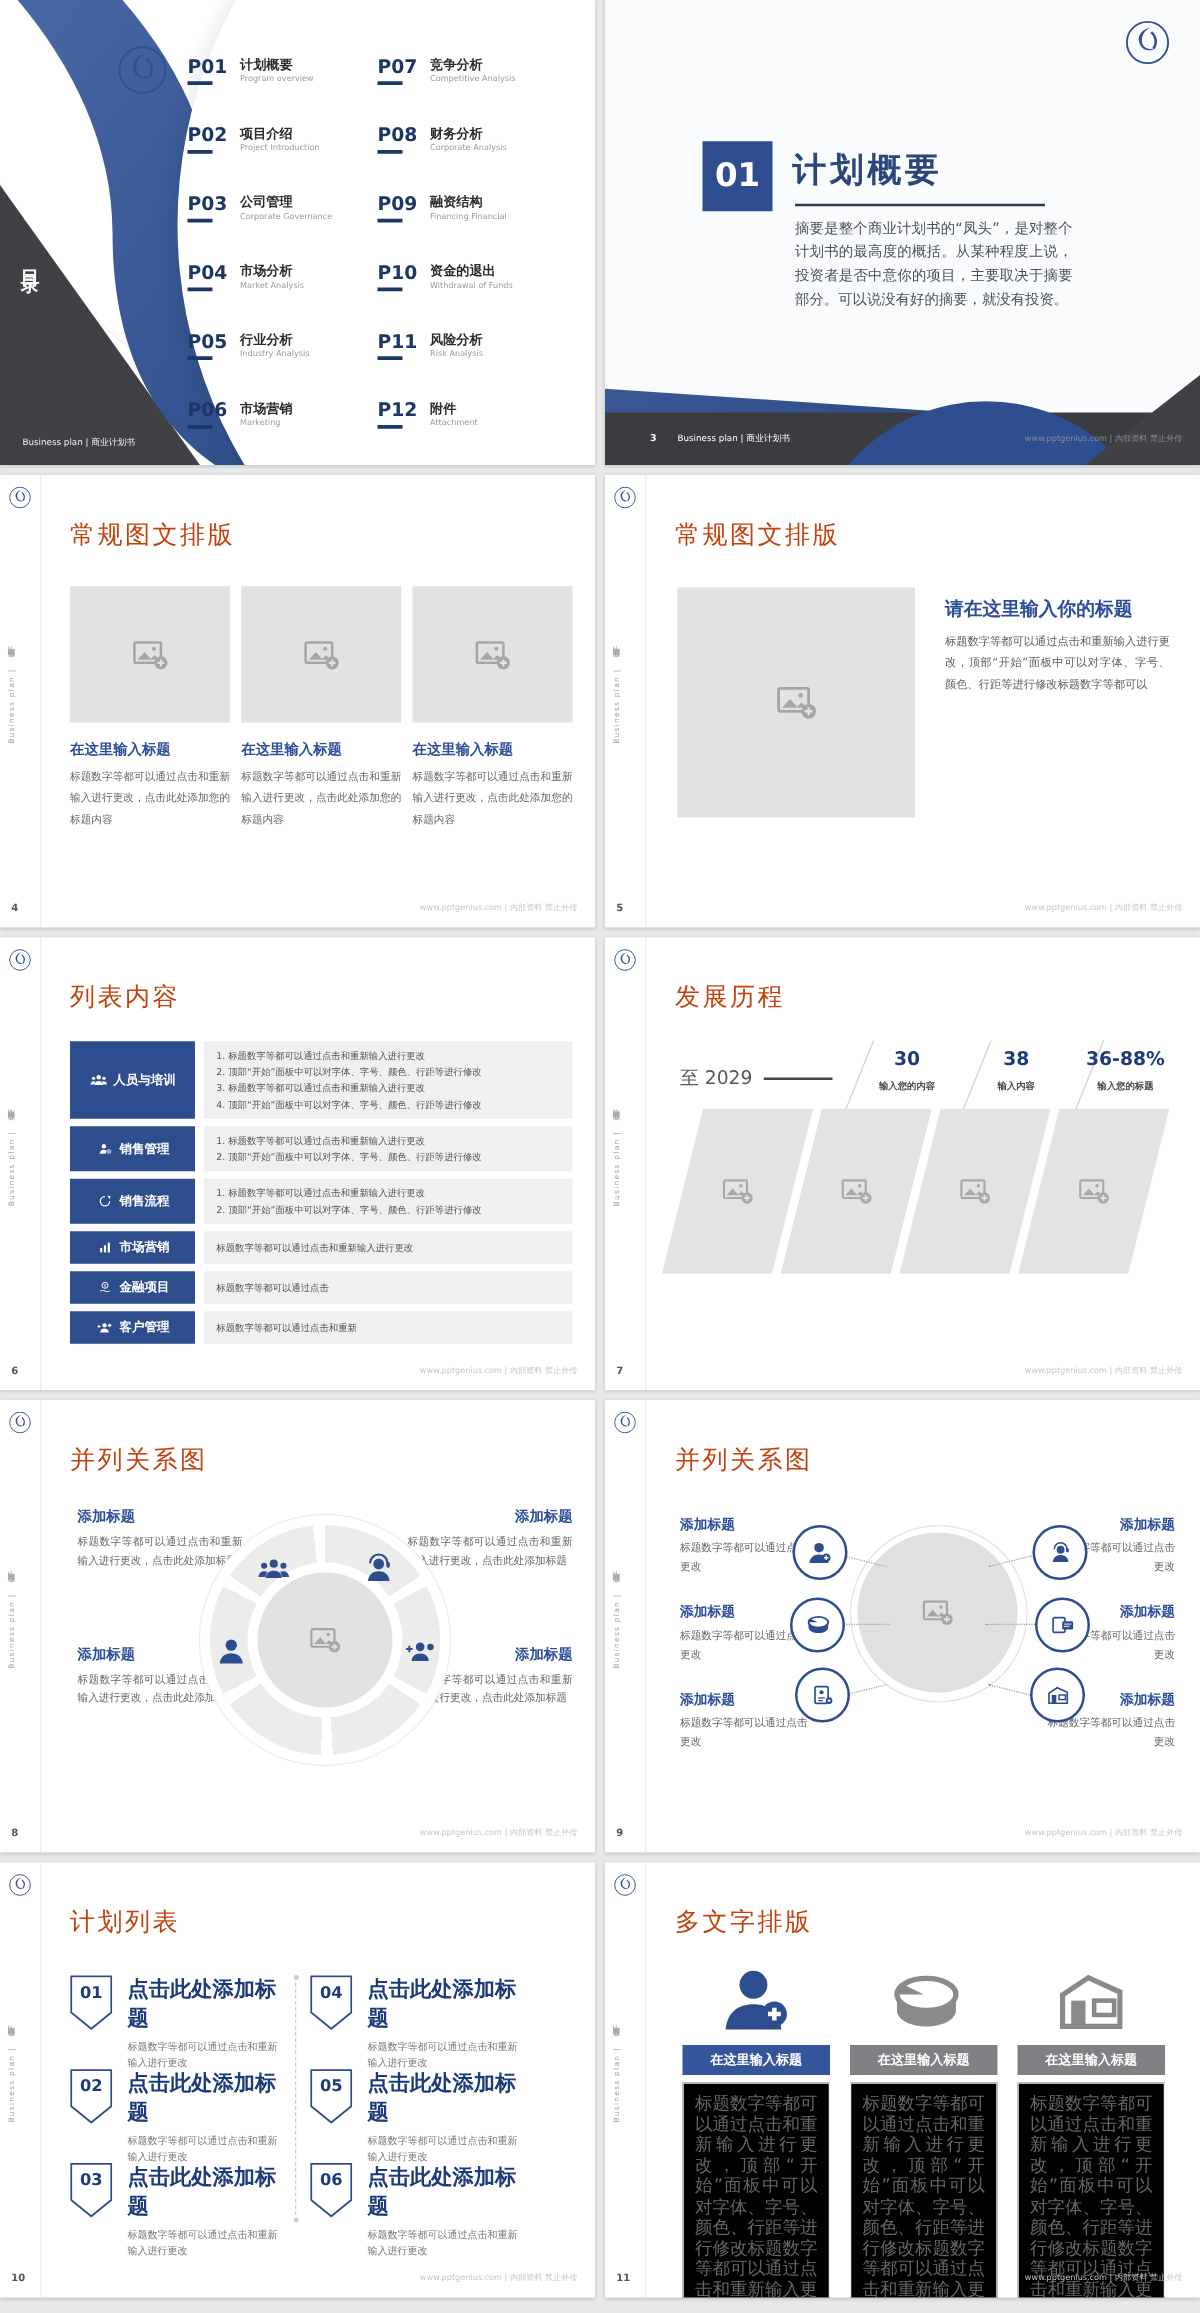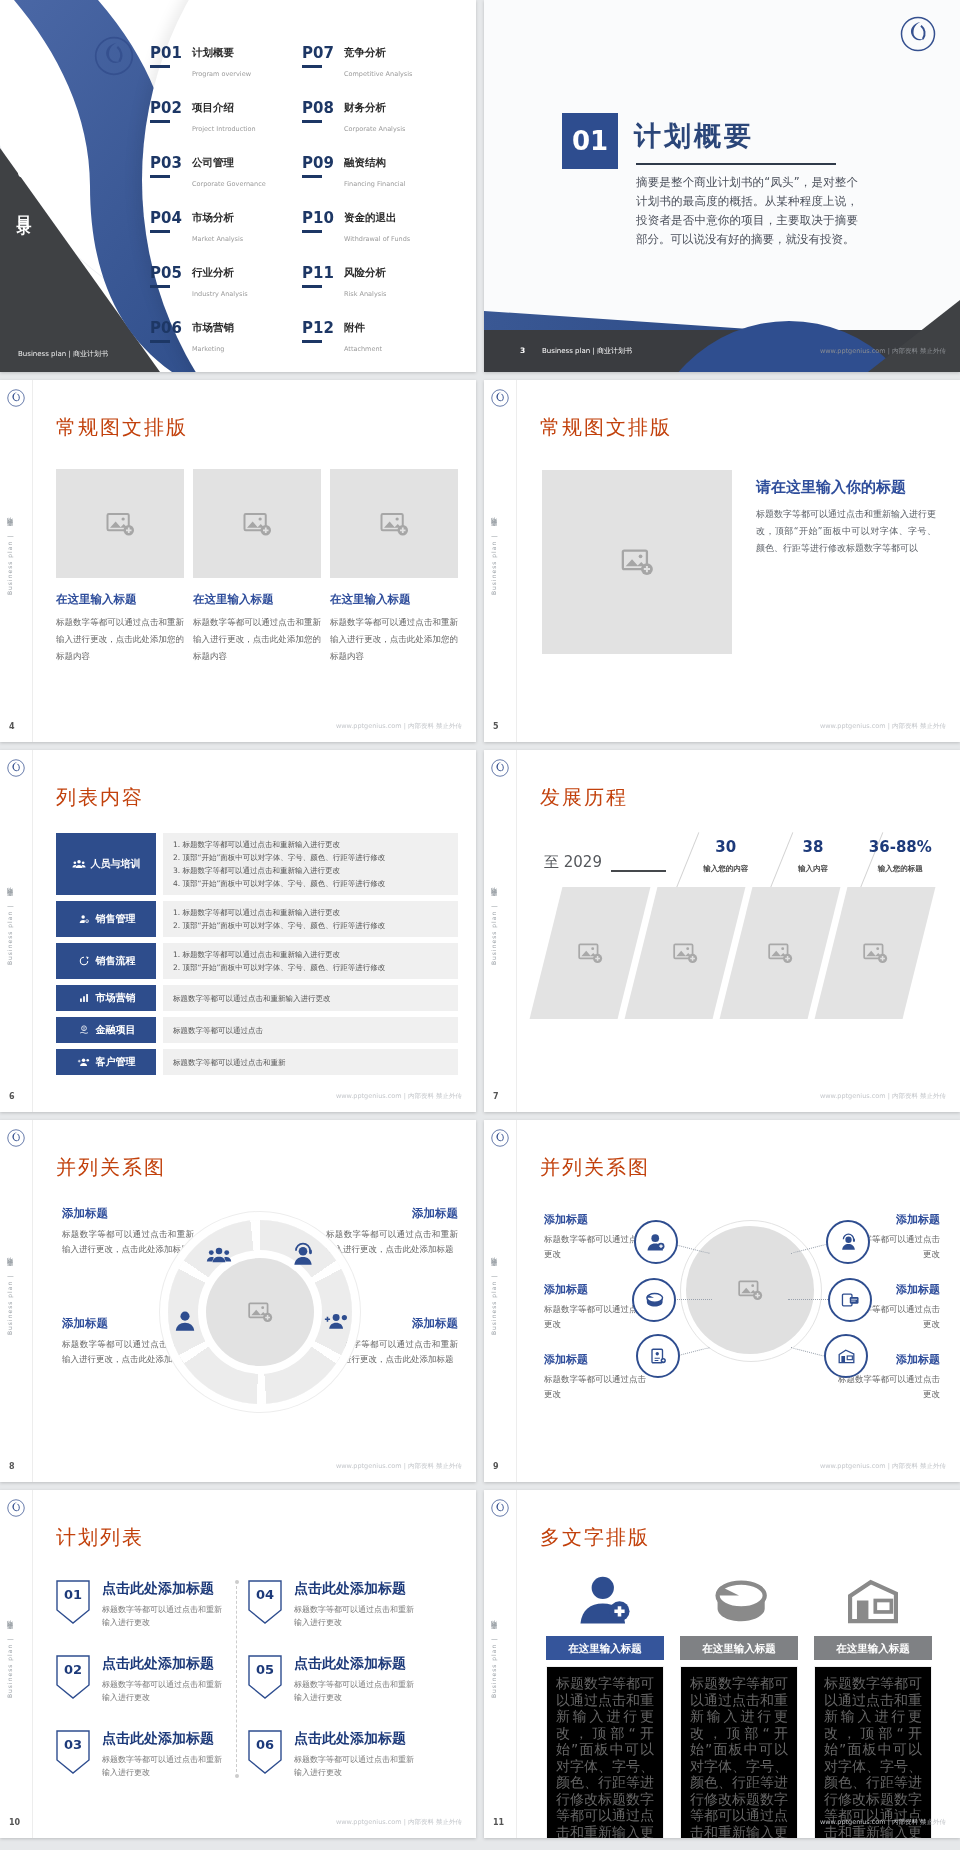--- a/index.html
+++ b/index.html
@@ -15,41 +15,41 @@
   .pagenum{position:absolute;left:9px;bottom:11px;font-size:8px;font-weight:bold;color:#555}
   .url{position:absolute;right:14px;bottom:11px;font-size:6.5px;color:#c3c6ca}
   .ph{background:#e2e2e2;display:flex;align-items:center;justify-content:center;color:#a6a6a6}
   
   .arc{position:absolute;border-radius:50%;border:1px solid #eef0f4}
   .toc-grid{position:absolute;left:150px;top:46px;display:grid;grid-template-rows:repeat(6,45px);grid-auto-flow:column;grid-auto-columns:152px;row-gap:10px}
   .toc-item{display:flex;align-items:flex-start}
   .toc-num{width:42px;flex:none;color:#1d3765;font-weight:800;font-size:15px;line-height:15px}
   .toc-num i{display:block;width:20px;height:2.5px;background:#1d3765;margin-top:4px}
   .toc-cn{font-size:10.5px;font-weight:bold;color:#2b2b2b;line-height:12px}
-  .toc-en{font-size:6.5px;color:#9b9b9b;margin-top:12px}
+  .toc-en{font-size:6.5px;color:#9b9b9b;margin-top:1px}
   
   .sq01{position:absolute;left:78px;top:113px;width:56px;height:56px;background:#2e4d8f;color:#fff;font-size:26px;font-weight:800;display:flex;align-items:center;justify-content:center}
   .sect-title{position:absolute;left:150px;top:118px;font-size:27px;font-weight:800;color:#2b4679;letter-spacing:3px}
   .sect-rule{position:absolute;left:152px;top:163px;width:200px;height:2px;background:#2f3a4a}
   .sect-body{position:absolute;left:152px;top:173px;width:222px;font-size:11.5px;line-height:19px;color:#4a4f5a;text-align:justify}
   .footband{position:absolute;left:0;top:330px;width:100%;height:42px;background:#3a3c40}
   
   .cols3{position:absolute;left:56px;top:89px;width:402px;display:flex;gap:9px}
   .cols3 .col{flex:1}
   .cols3 .ph{height:109px}
   .h-blue{font-size:11.5px;font-weight:800;color:#2e4d9b;margin:14px 0 7px}
   .body-sm{font-size:8.5px;line-height:17px;color:#666;text-align:justify}
   
   .lrows{position:absolute;left:56px;top:83px;width:402px}
   .lrow{display:flex;margin-bottom:6px;align-items:stretch}
   .lkey{flex:none;width:100px;background:#2e4d8c;color:#fff;display:flex;align-items:center;justify-content:center;gap:5px;font-size:10px;font-weight:bold;padding:6px 0}
   .lval{flex:1;margin-left:7px;background:#f0f0f0;color:#555;font-size:7.5px;display:flex;flex-direction:column;justify-content:center;padding:5px 10px}
   .lval div{line-height:13px}
   
-  .year{position:absolute;left:60px;top:103px;font-size:15px;color:#55585c;display:flex;align-items:flex-end;gap:9px}
+  .year{position:absolute;left:60px;top:103px;font-size:15px;color:#55585c;display:flex;align-items:center;gap:9px}
   .year i{display:block;width:55px;height:2px;background:#45484c}
   .slash{position:absolute;width:1px;height:66px;background:#d2d2d2;transform:rotate(22deg)}
   .stats{position:absolute;left:198px;top:88px;width:262px;display:flex}
   .stat{flex:1;text-align:center}
   .stat .v{font-size:15px;font-weight:800;color:#1d3a7a}
   .stat .l{font-size:7.5px;font-weight:bold;color:#4a4a4a;margin-top:8px}
   .paras{position:absolute;left:62px;top:137px;display:flex;gap:7px}
   .para{width:88px;height:132px;background:#e3e3e3;transform:skewX(-14deg);display:flex;align-items:center;justify-content:center;color:#a9a9a9}
   .para svg{transform:skewX(14deg)}
   
@@ -70,21 +70,21 @@
   .blk2{position:absolute;width:104px}
   .blk2 .h{font-size:11px;font-weight:800;color:#2e4d9b;margin-bottom:5px}
   .blk2 .b{font-size:8.5px;line-height:15px;color:#666}
   .tr{text-align:right}
   
   .pl-grid{position:absolute;left:56px;top:90px;display:grid;grid-template-columns:170px 170px;column-gap:22px;grid-template-rows:repeat(3,75px);grid-auto-flow:column}
   .pl-item{display:flex;align-items:flex-start}
   .badge{position:relative;flex:none;width:34px;height:44px}
   .badge span{position:absolute;left:0;top:7px;width:100%;text-align:center;font-size:13px;font-weight:800;color:#1d3a7a}
   .pl-txt{margin-left:12px}
-  .pl-h{font-size:14px;font-weight:800;color:#1d3a7a;margin-bottom:5px}
+  .pl-h{font-size:17px;font-weight:800;color:#1d3a7a;margin-bottom:5px}
   .pl-b{font-size:8px;line-height:13px;color:#777;width:120px}
   .pl-div{position:absolute;left:236px;top:96px;height:186px;border-left:1px dashed #ccc}
   .pl-div::before,.pl-div::after{content:"";position:absolute;left:-2.5px;width:4px;height:4px;border-radius:50%;background:#ccc}
   .pl-div::before{top:-6px}.pl-div::after{bottom:-6px}
   
   .mcol{position:absolute;width:118px;top:58px}
   .mcol .micon{height:80px;display:flex;align-items:flex-end;justify-content:center;padding-bottom:8px}
   .mbar{height:24px;line-height:24px;text-align:center;color:#fff;font-size:10.5px;font-weight:800;background:#7f8184}
   .mbar.blue{background:#35559b}
   .mbody{margin-top:6px;background:#000000;border:1px solid #f0f0f1;padding:8px 9px;font-size:14px;line-height:16.5px;color:#666;text-align:justify}

